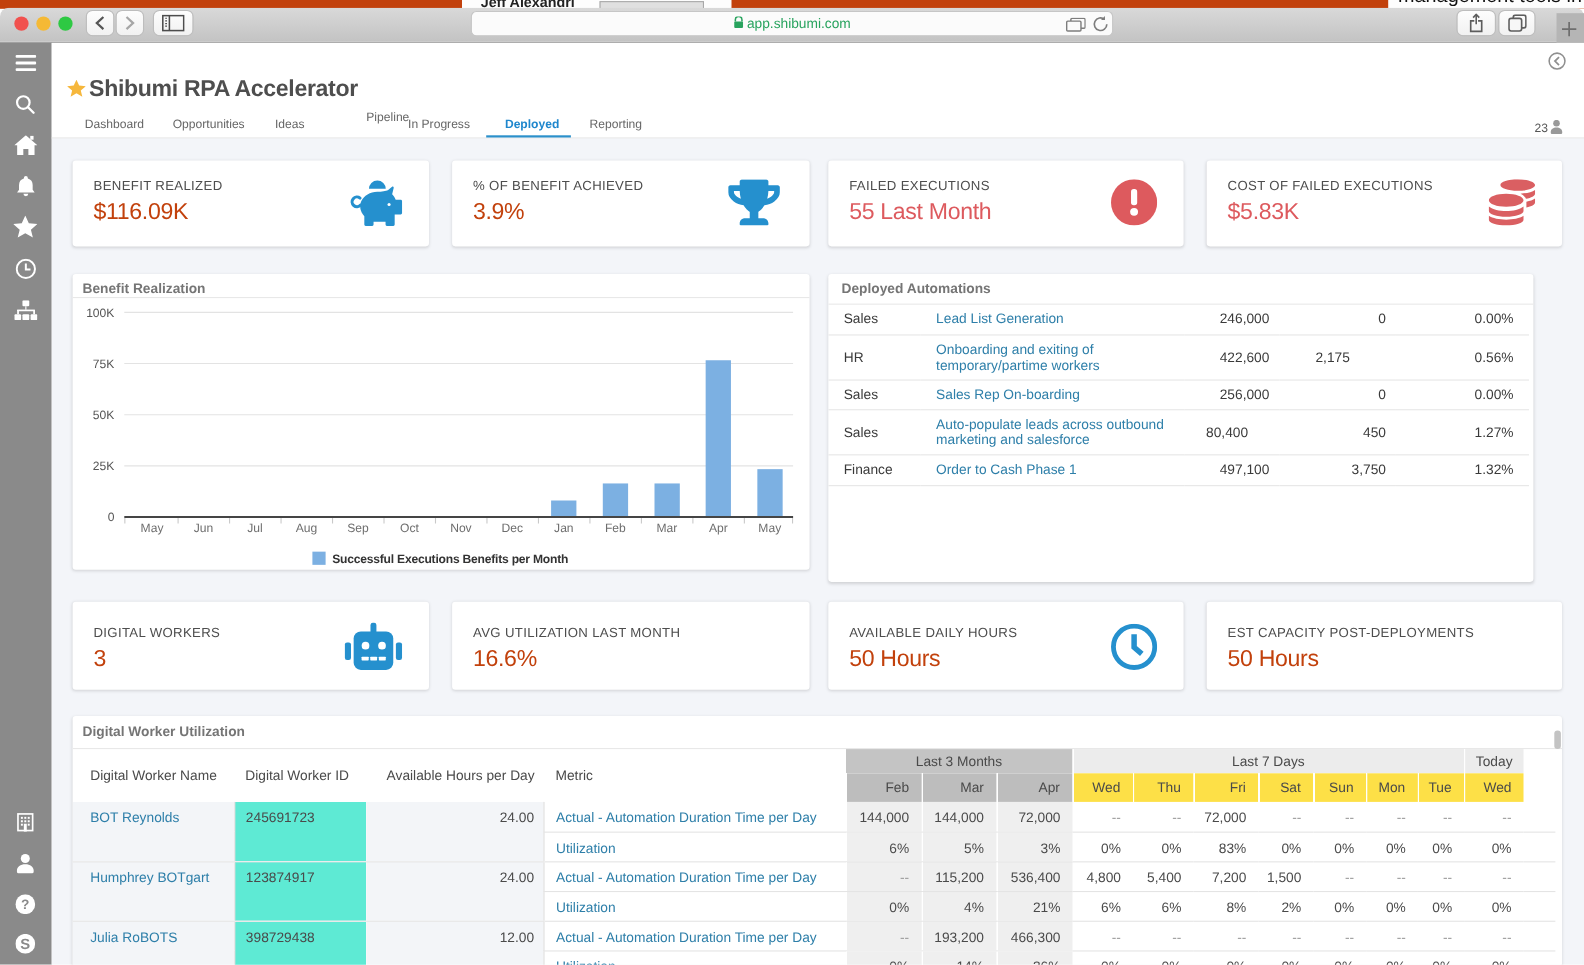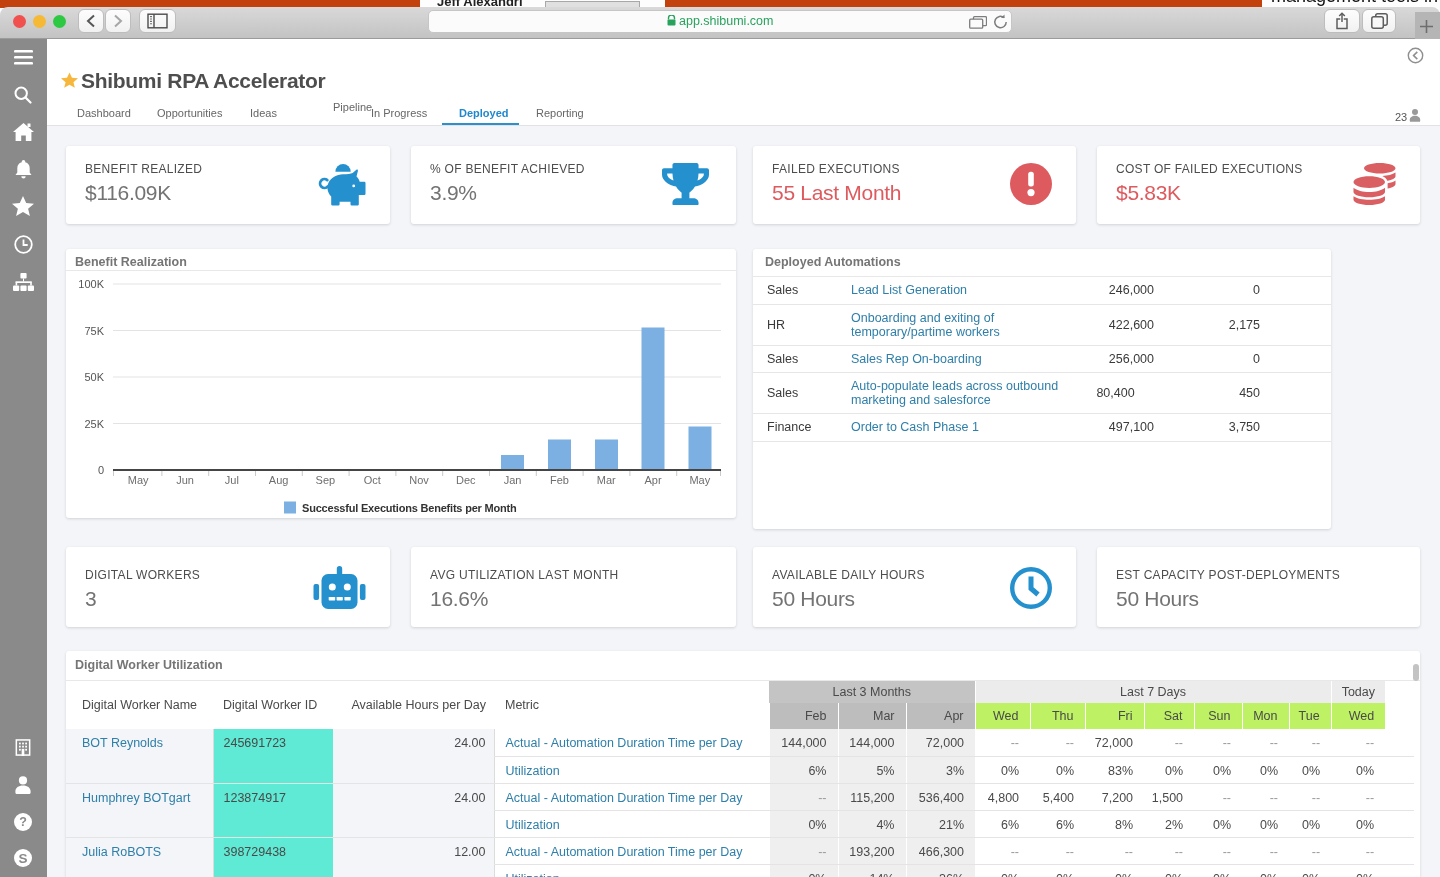--- a/index.html
+++ b/index.html
@@ -2,21 +2,21 @@
 <html><head>
 <meta charset="utf-8">
 <style>
   * { margin:0; padding:0; box-sizing:border-box; }
   html,body { width:1440px; height:877px; overflow:hidden; }
   body { font-family:"Liberation Sans", sans-serif; position:relative; background:#fff; }
   .abs { position:absolute; }
   .card { position:absolute; background:#fff; border-radius:3px; box-shadow:0 1px 3px rgba(0,0,0,.14); }
   .kpilabel { font-size:12px; color:#4d4d4d; letter-spacing:.3px; }
   .kpival { font-size:21px; letter-spacing:-0.3px; }
-  .blue { color:#737373; }
+  .blue { color:#c2410c; }
   .red { color:#dd5a5e; }
   .cardtitle { font-size:12.5px; font-weight:bold; color:#757575; }
   .hr { position:absolute; height:1px; background:#e8e8e8; }
   a.lnk { color:#2e7fa9; text-decoration:none; }
 </style>
 </head>
 <body>
 
 <div class="abs" style="left:0;top:0;width:1440px;height:8px;background:#c2410c;overflow:hidden;">
   <div class="abs" style="left:420px;top:0;width:245px;height:8px;background:#fdfdfd;"></div>
@@ -307,21 +307,21 @@
         <text x="540.2" y="213">Mar</text>
         <text x="587" y="213">Apr</text>
         <text x="633.8" y="213">May</text>
     </g>
 
     <rect x="218" y="230.5" width="12" height="12" fill="#7cb0e2"></rect>
     <text x="236" y="240.5" font-size="11" letter-spacing="-0.2" font-weight="bold" fill="#333" font-family="Liberation Sans">Successful Executions Benefits per Month</text>
   </svg>
 </div>
 
-<div class="card" style="left:753px;top:249px;width:578px;height:280px;overflow:hidden;">
+<div class="card" style="left:753px;top:249px;width:641px;height:280px;overflow:hidden;">
   <div class="abs cardtitle" style="left:12px;top:6px;">Deployed Automations</div>
   <div class="hr" style="left:0;top:27px;width:667px;"></div>
   <div class="abs" style="left:0;top:28px;width:637px;font-size:12.5px;color:#3a3a3a;">
     <table style="width:637px;border-collapse:collapse;table-layout:fixed;font-size:12.5px;color:#3a3a3a;">
       <colgroup>
           <col style="width:84px">
           <col style="width:240px">
           <col style="width:86px">
           <col style="width:106px">
           <col style="width:121px">
@@ -331,21 +331,21 @@
         <td style="padding-left:14px;border-bottom:1px solid #e6e6e6;">Sales</td>
         <td style="padding-left:14px;border-bottom:1px solid #e6e6e6;"><a class="lnk" href="#">Lead List Generation</a></td>
         <td style="text-align:right;padding-right:9px;border-bottom:1px solid #e6e6e6;">246,000</td>
         <td style="text-align:right;padding-right:9px;border-bottom:1px solid #e6e6e6;">0</td>
         <td style="text-align:right;padding-right:14px;border-bottom:1px solid #e6e6e6;">0.00%</td>
       </tr>
       <tr style="height:41px;">
         <td style="padding-left:14px;border-bottom:1px solid #e6e6e6;">HR</td>
         <td style="padding-left:14px;border-bottom:1px solid #e6e6e6;"><a class="lnk" href="#">Onboarding and exiting of temporary/partime workers</a></td>
         <td style="text-align:right;padding-right:9px;border-bottom:1px solid #e6e6e6;">422,600</td>
-        <td style="text-align:right;padding-right:9px;border-bottom:1px solid #e6e6e6;">2,175</td>
+        <td style="text-align:center;padding-right:9px;border-bottom:1px solid #e6e6e6;">2,175</td>
         <td style="text-align:right;padding-right:14px;border-bottom:1px solid #e6e6e6;">0.56%</td>
       </tr>
       <tr style="height:27px;">
         <td style="padding-left:14px;border-bottom:1px solid #e6e6e6;">Sales</td>
         <td style="padding-left:14px;border-bottom:1px solid #e6e6e6;"><a class="lnk" href="#">Sales Rep On-boarding</a></td>
         <td style="text-align:right;padding-right:9px;border-bottom:1px solid #e6e6e6;">256,000</td>
         <td style="text-align:right;padding-right:9px;border-bottom:1px solid #e6e6e6;">0</td>
         <td style="text-align:right;padding-right:14px;border-bottom:1px solid #e6e6e6;">0.00%</td>
       </tr>
       <tr style="height:41px;">
@@ -368,21 +368,21 @@
 </div>
 
 <style>
   #dwu table { border-collapse:collapse; table-layout:fixed; width:1348px; font-size:12.5px; color:#4a4a4a; }
   #dwu td, #dwu th { font-weight:normal; overflow:hidden; white-space:nowrap; }
   #dwu .num { text-align:right; padding-right:11px; }
   #dwu td.num, #dwu td.met { padding-top:2px; }
   #dwu .ltm { background:#efefef; border-left:1px solid #fff; }
   #dwu .l7h { background:#ececec; border-left:1px solid #fff; }
   #dwu .mh { background:#bdbdbd; border-left:1px solid #fff; }
-  #dwu .dh { background:#bef264; border-left:1px solid #fff; }
+  #dwu .dh { background:#fde047; border-left:1px solid #fff; }
   #dwu .bb { border-bottom:1px solid #e4e4e4; }
   #dwu .namec { background:#f3f5f8; vertical-align:top; padding:7px 0 0 16px; }
   #dwu .idc { background:#5eead4; vertical-align:top; padding:7px 0 0 10px; border-left:1px solid #dcdcdc; }
   #dwu .hrc { background:#f3f5f8; vertical-align:top; padding:7px 8px 0 0; text-align:right; }
   #dwu .met { border-left:1px solid #dcdcdc; padding-left:11px; }
   #dwu .mut { color:#9a9a9a; }
 </style>
 <div class="card" id="dwu" style="left:66px;top:651px;width:1354px;height:240px;overflow:hidden;">
   <div class="abs cardtitle" style="left:9px;top:7px;">Digital Worker Utilization</div>
   <div class="hr" style="left:0;top:29px;width:1354px;"></div>

